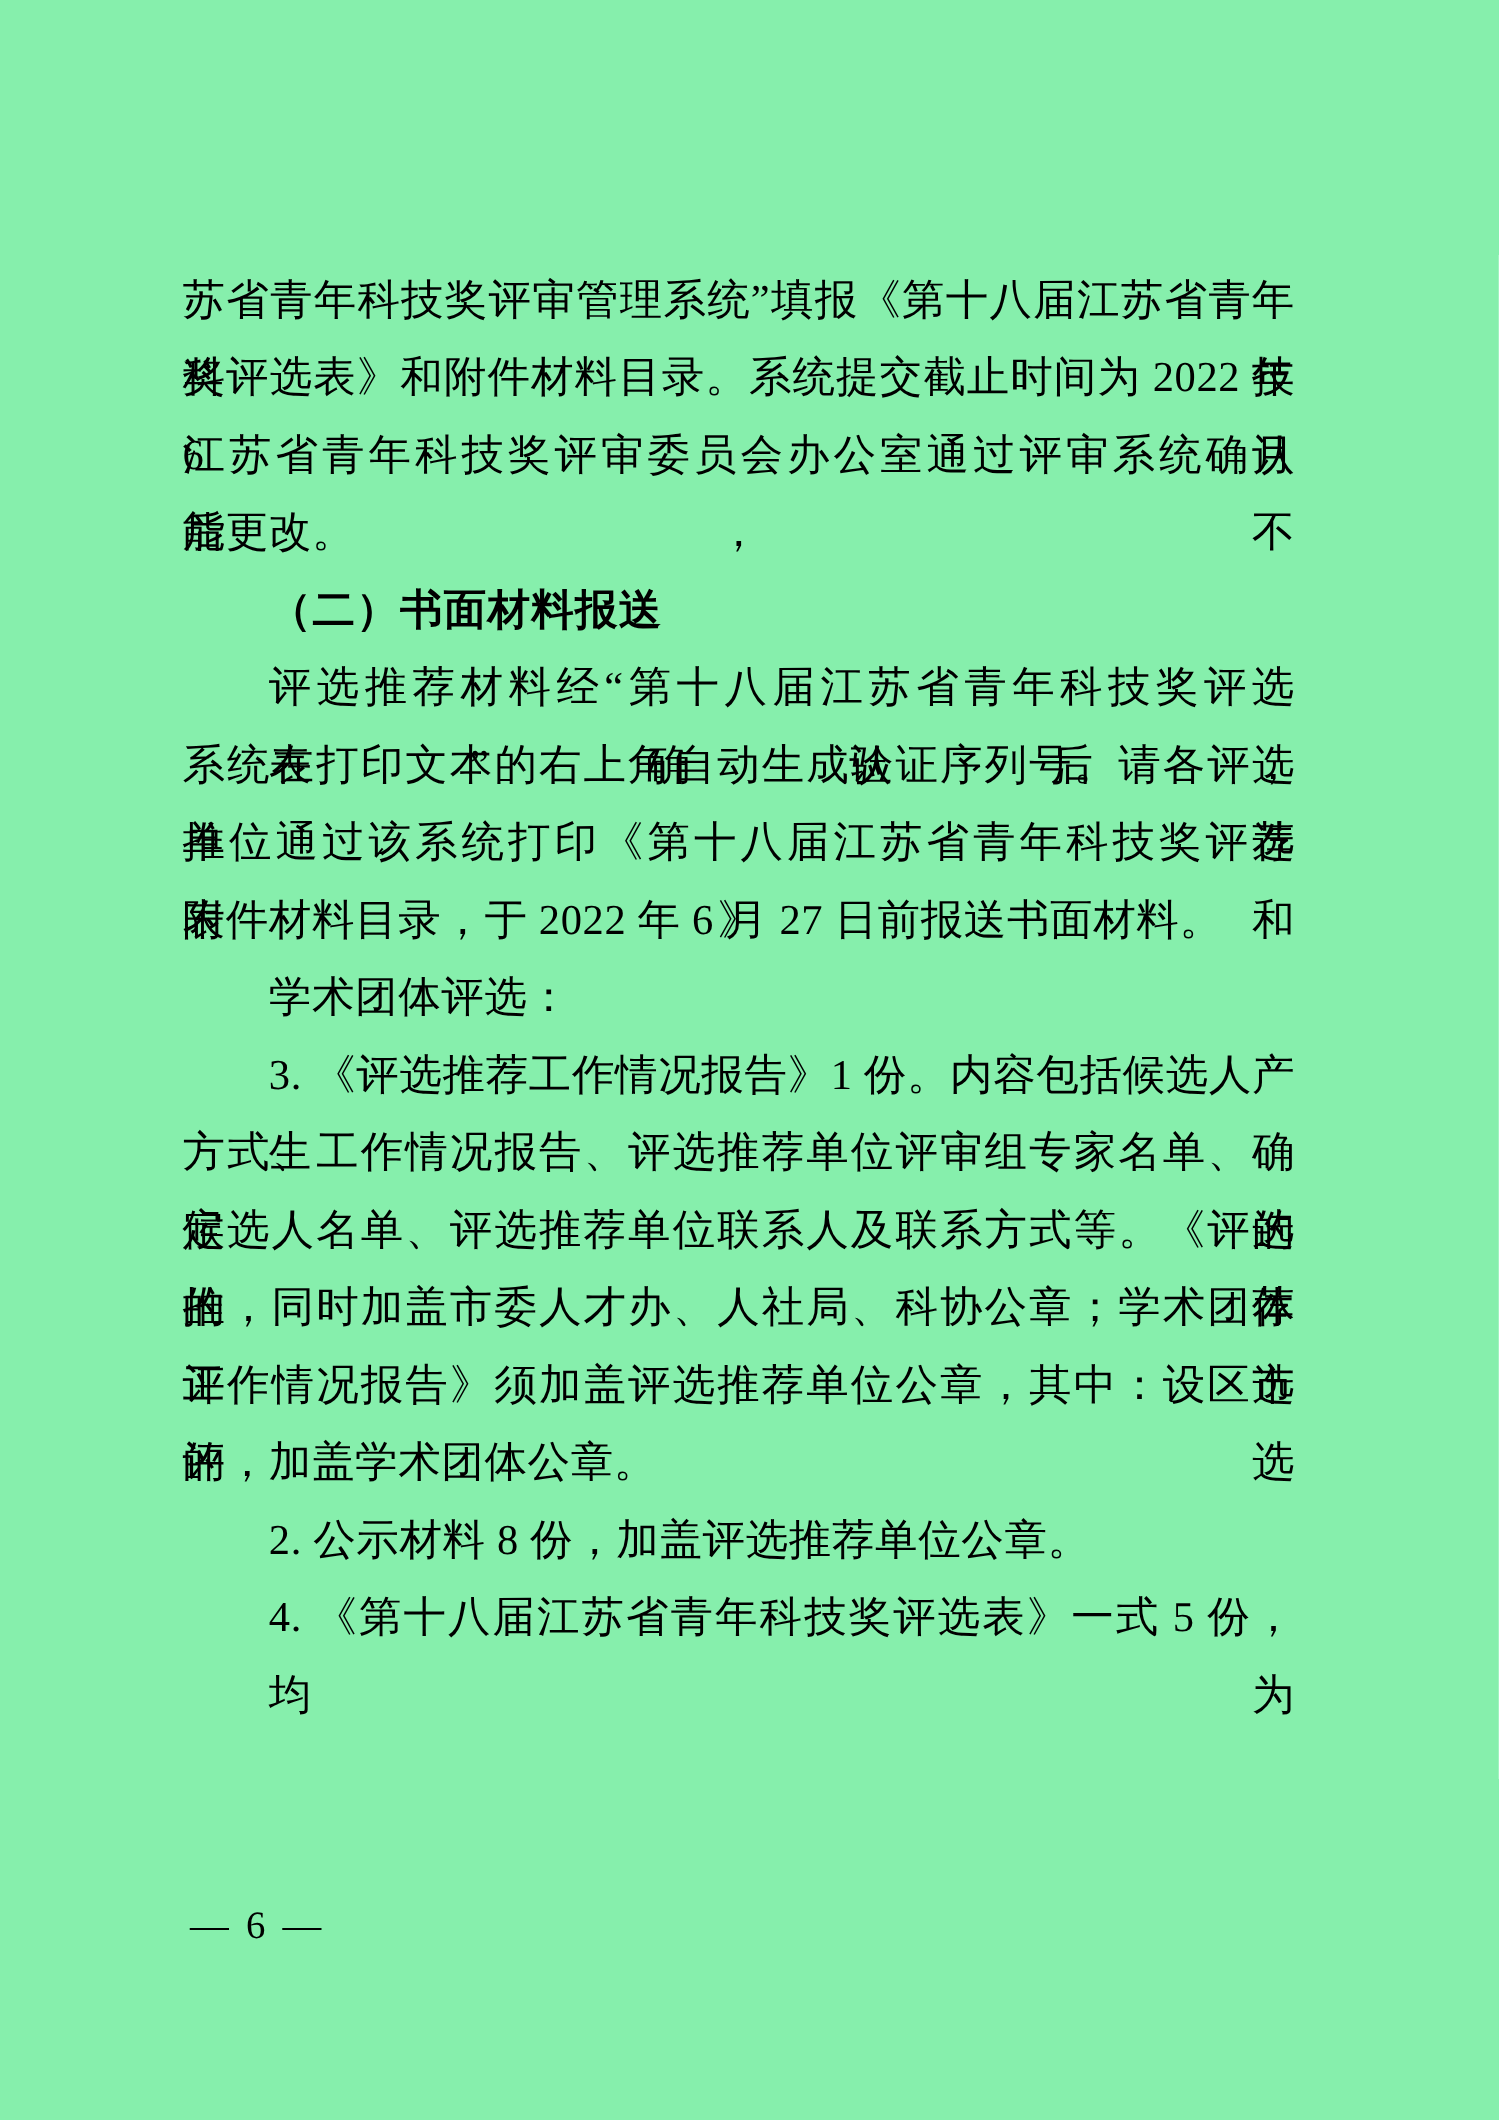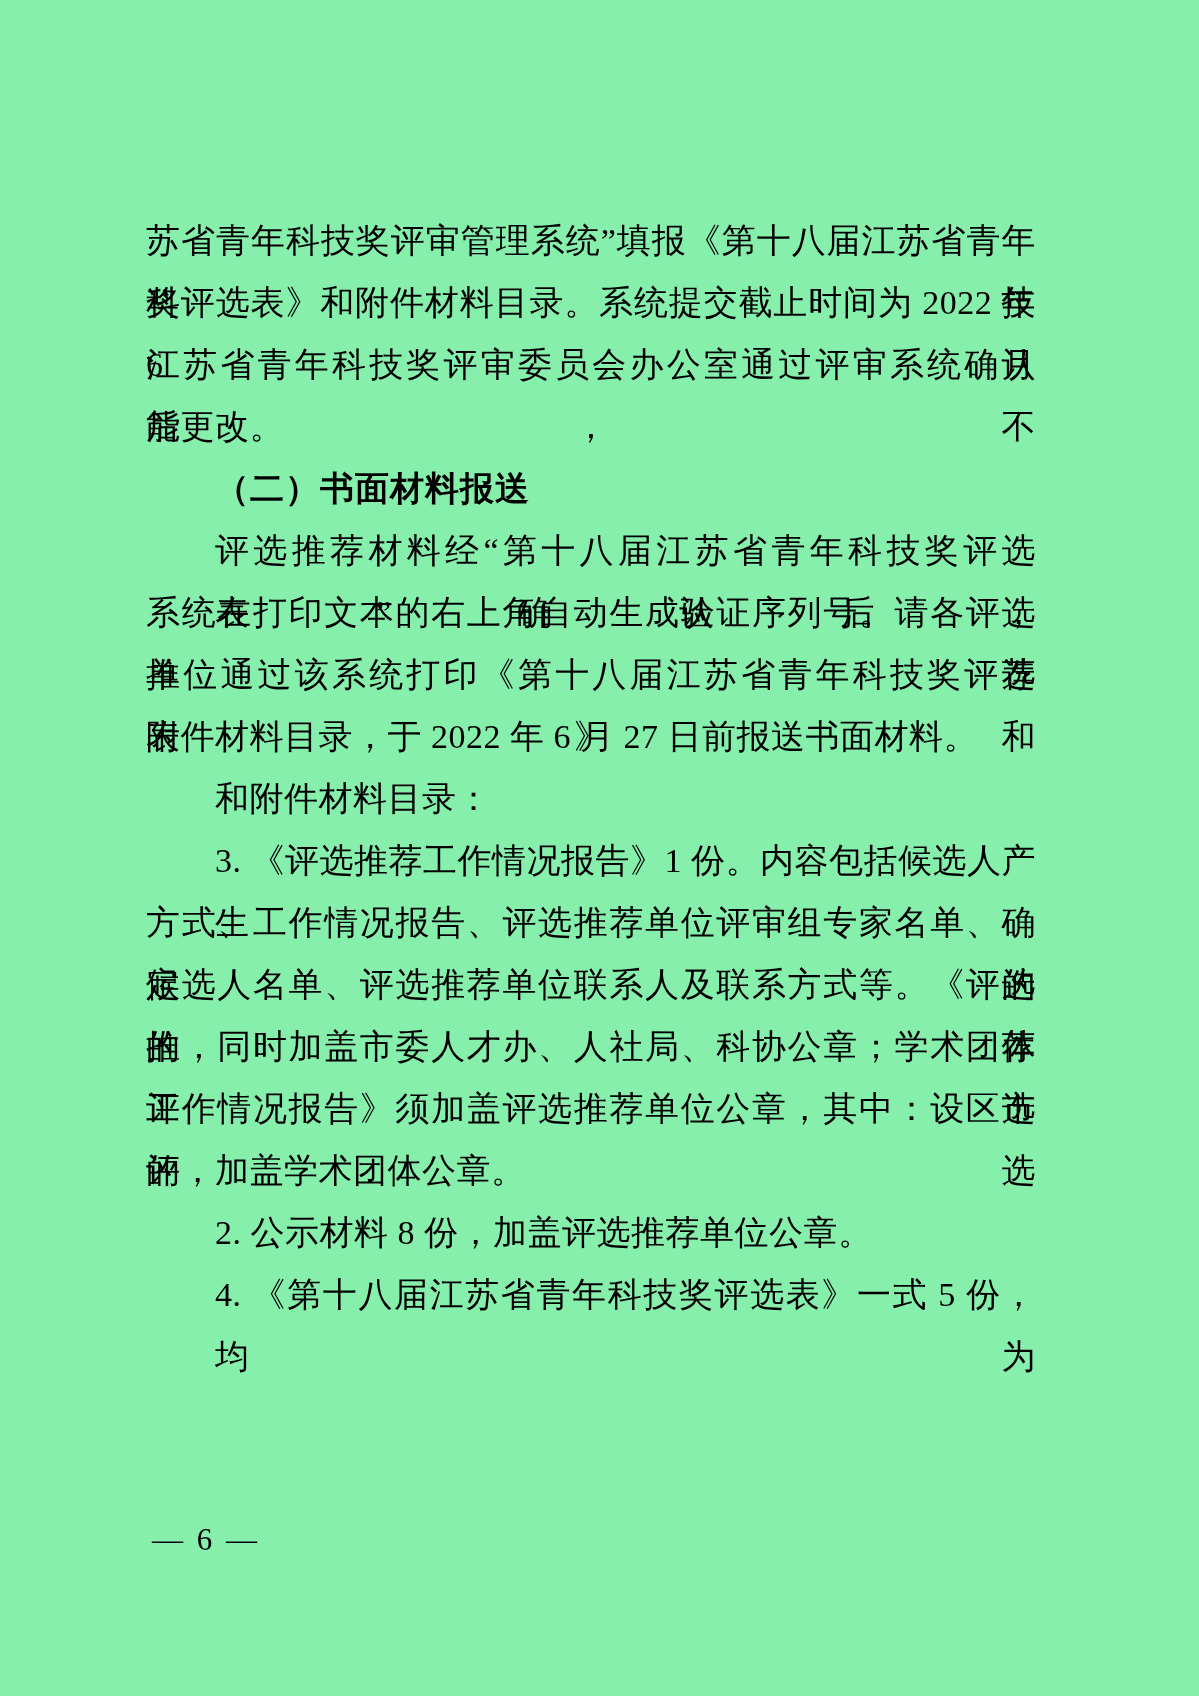--- a/index.html
+++ b/index.html
@@ -59,21 +59,21 @@
   <div class="text-block">
       <div class="line justify">苏省青年科技奖评审管理系统”填报《第十八届江苏省青年科技</div>
       <div class="line justify">奖评选表》和附件材料目录。系统提交截止时间为 2022 年 6 月</div>
       <div class="line justify">江苏省青年科技奖评审委员会办公室通过评审系统确认后，不</div>
       <div class="line">能更改。</div>
       <div class="line indent bold">（二）书面材料报送</div>
       <div class="line justify indent">评选推荐材料经“第十八届江苏省青年科技奖评选表”确认后，</div>
       <div class="line justify">系统在打印文本的右上角自动生成验证序列号。请各评选推荐</div>
       <div class="line justify">单位通过该系统打印《第十八届江苏省青年科技奖评选表》和</div>
       <div class="line">附件材料目录，于 2022 年 6 月 27 日前报送书面材料。</div>
-      <div class="line indent">和附件材料目录：</div>
+      <div class="line indent">学术团体评选：</div>
       <div class="line justify indent">3. 《评选推荐工作情况报告》1 份。内容包括候选人产生</div>
       <div class="line justify">方式、工作情况报告、评选推荐单位评审组专家名单、确定的</div>
       <div class="line justify">候选人名单、评选推荐单位联系人及联系方式等。《评选推荐</div>
       <div class="line justify">的，同时加盖市委人才办、人社局、科协公章；学术团体评选</div>
       <div class="line justify">工作情况报告》须加盖评选推荐单位公章，其中：设区市评选</div>
       <div class="line">的，加盖学术团体公章。</div>
       <div class="line indent">2. 公示材料 8 份，加盖评选推荐单位公章。</div>
       <div class="line justify indent">4. 《第十八届江苏省青年科技奖评选表》一式 5 份，均为</div>
     </div>
   <div class="page-number">— 6 —</div>

